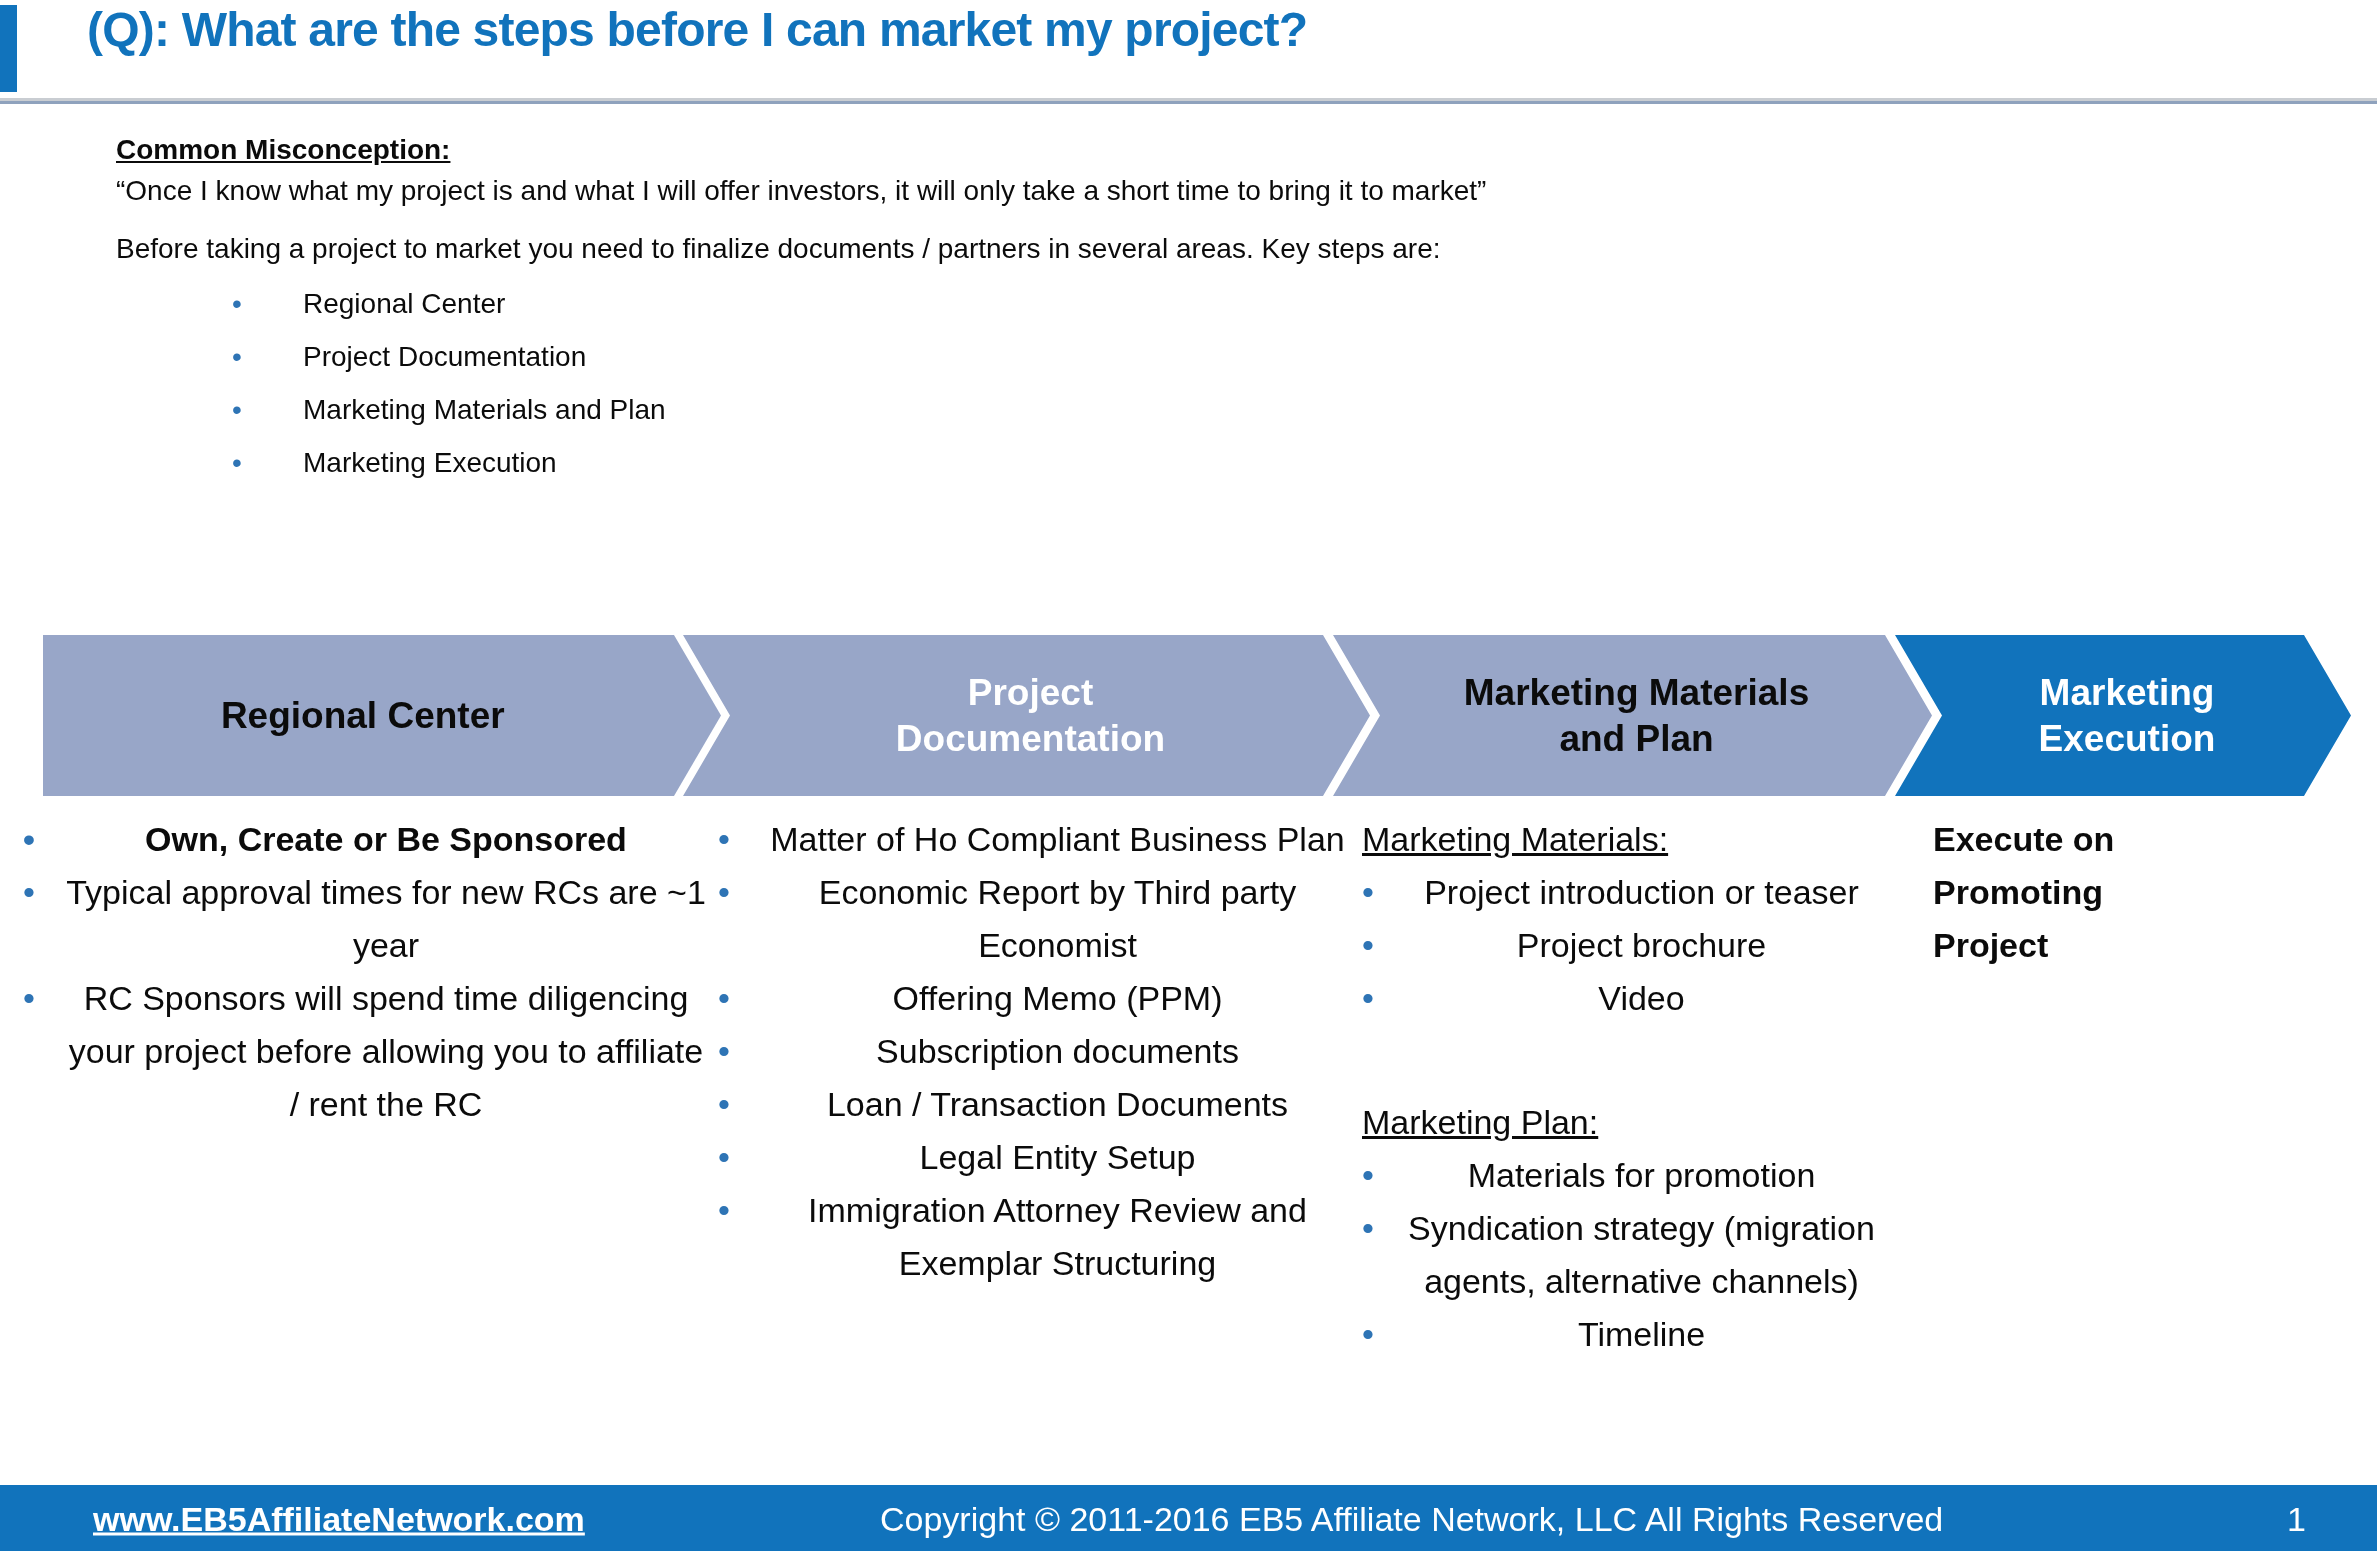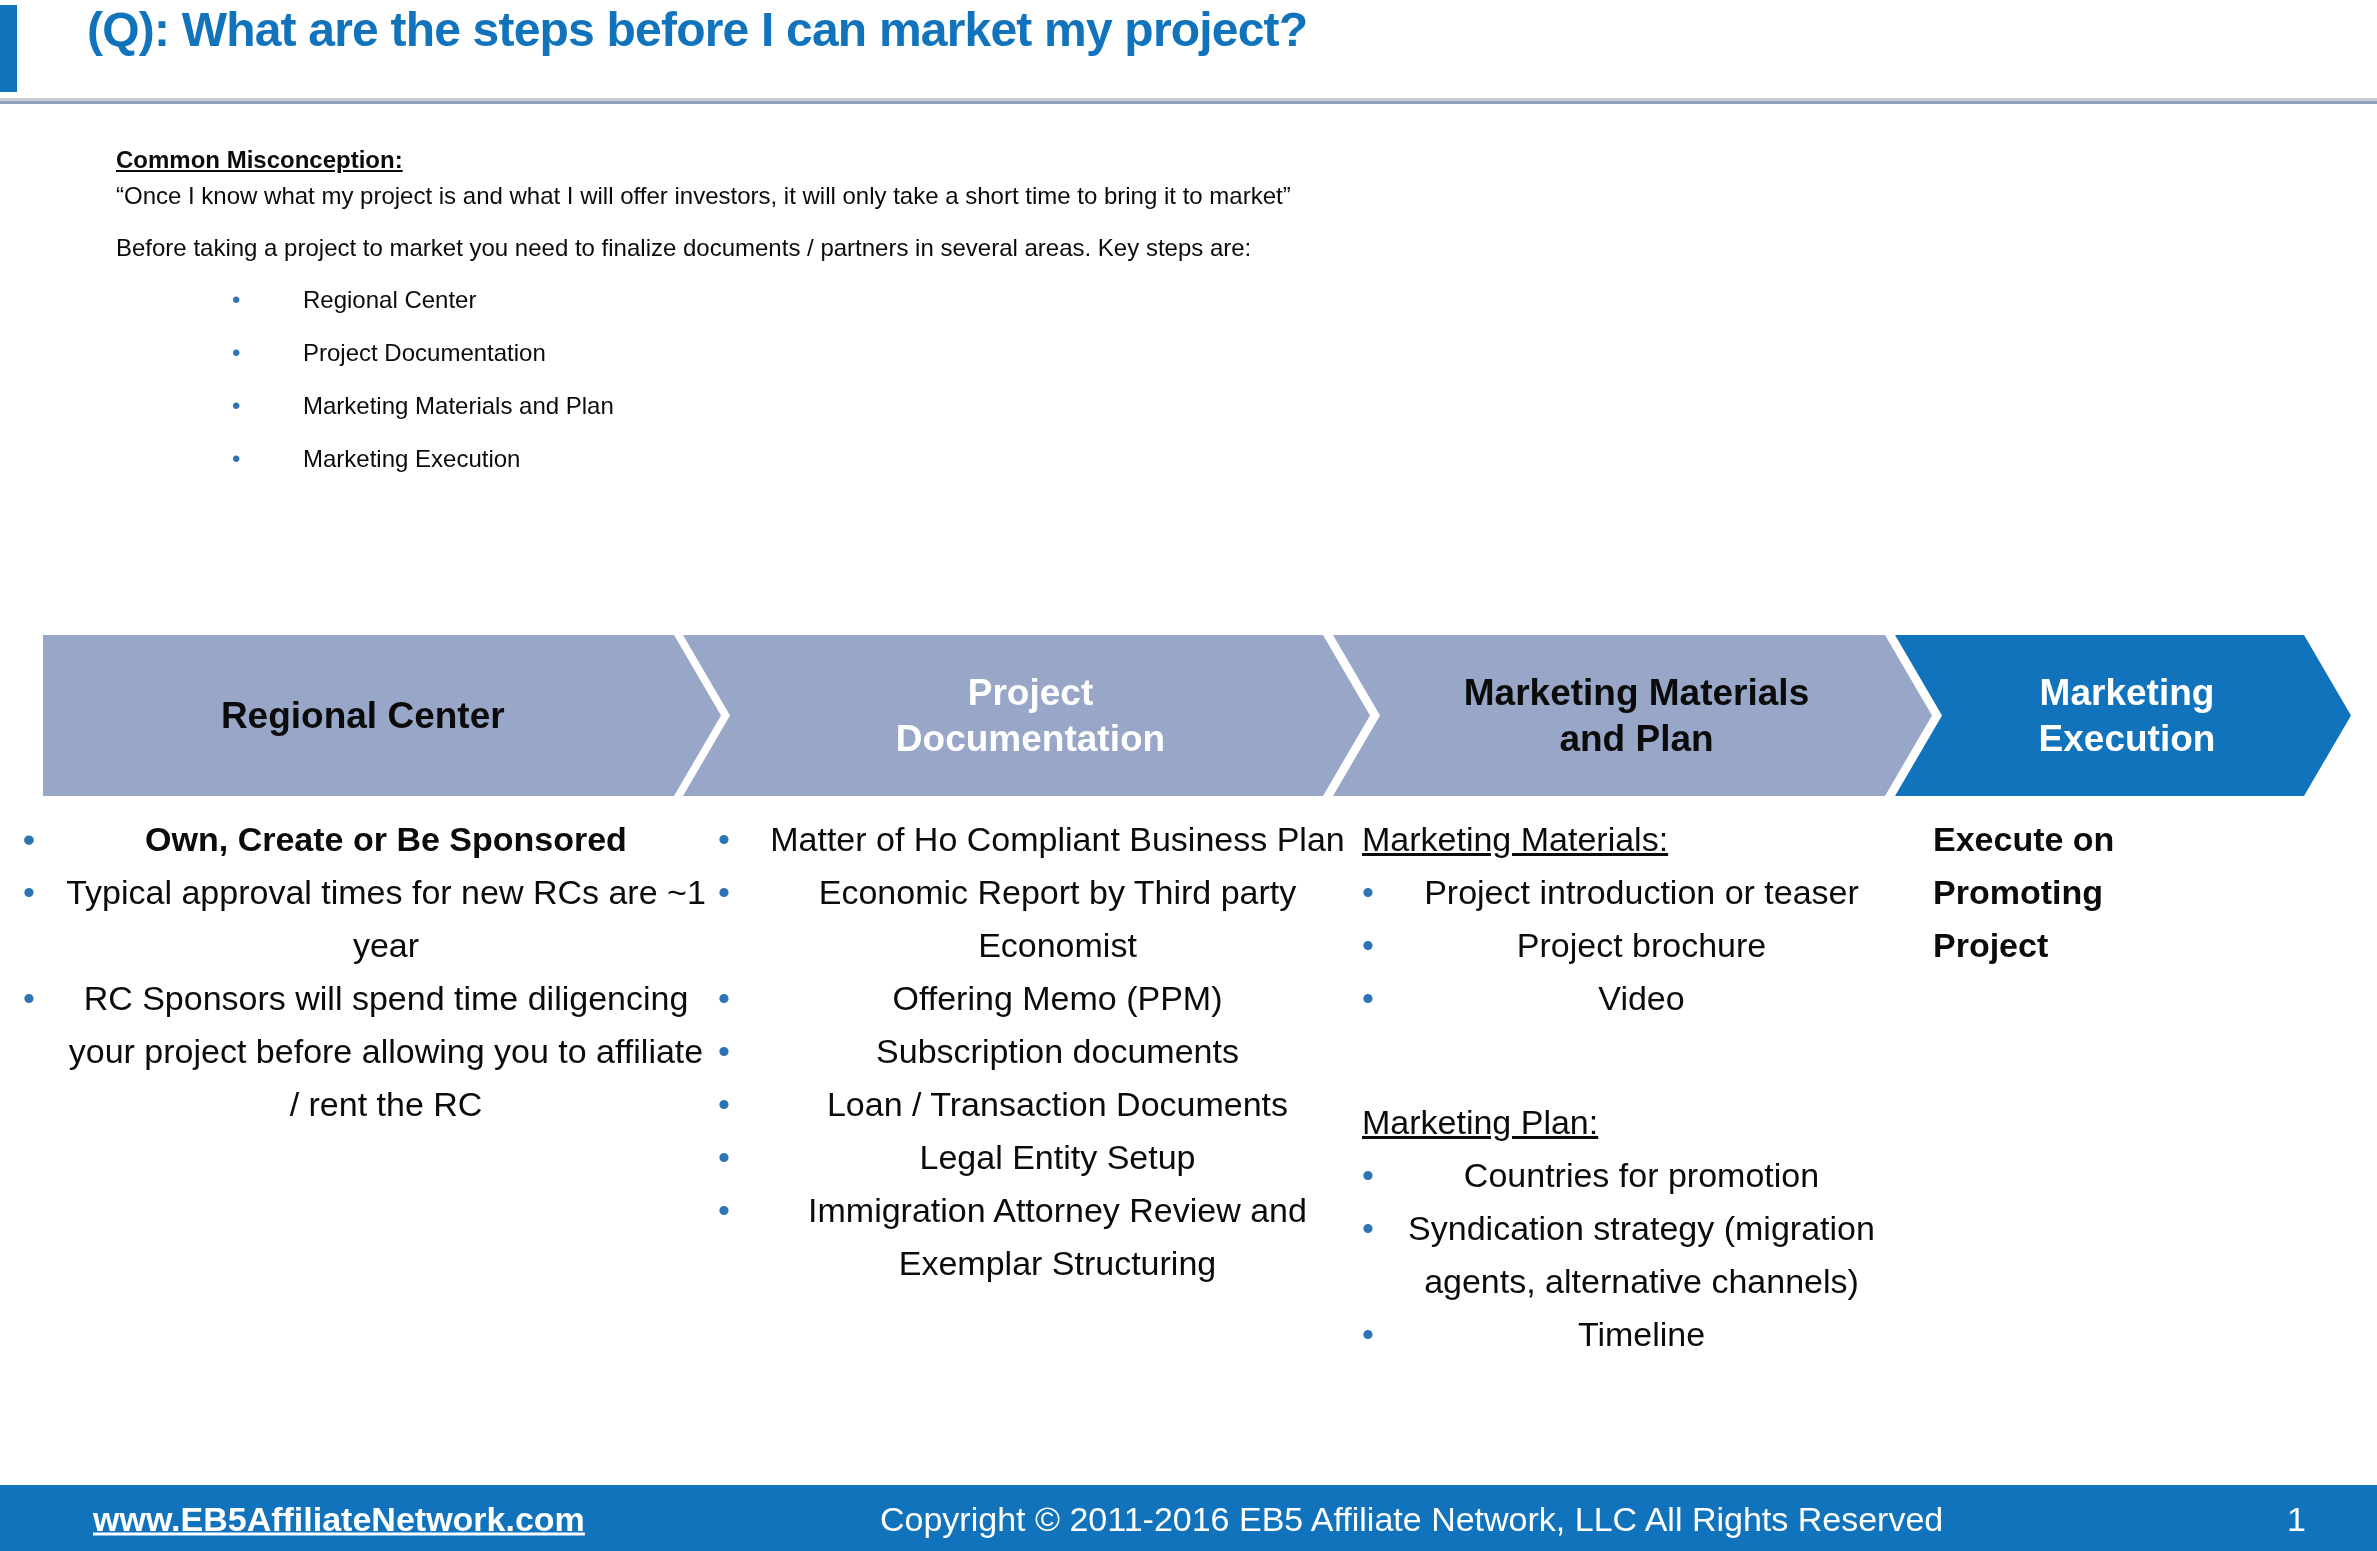--- a/index.html
+++ b/index.html
@@ -14,21 +14,21 @@
   body{font-family:"Liberation Sans","DejaVu Sans",sans-serif;color:var(--text-black);}
   .slide{position:relative;width:2377px;height:1552px;background:#ffffff;overflow:hidden;}
 
   
   .left-accent{position:absolute;left:0;top:4.7px;width:17px;height:87px;background:var(--brand-blue);}
   .title{position:absolute;left:87px;top:1.6px;width:2251px;font-size:48px;font-weight:bold;color:var(--brand-blue);letter-spacing:-0.8px;white-space:nowrap;}
   .title-rule{position:absolute;left:0;top:98px;width:2377px;height:6.2px;
     background:linear-gradient(to bottom,#c9cdd2 0 45%,#8fa2bd 45% 100%);}
 
   
-  .intro{position:absolute;left:116px;top:143px;width:2220px;font-size:24px;line-height:1.42;}
+  .intro{position:absolute;left:116px;top:130px;width:2220px;font-size:28px;line-height:1.42;}
   .heading-u{font-weight:bold;text-decoration:underline;}
   .intro p.quote{margin-top:1.6px;}
   .intro p.truth-head{margin-top:56px;}
   .intro p.truth-text{margin-top:18px;}
   ul.key-steps{list-style:none;margin:7.8px 0 0 116px;}
   ul.key-steps li{position:relative;padding-left:71px;line-height:53px;}
   ul.key-steps li::before{content:"\2022";position:absolute;left:0;color:var(--bullet-blue);}
 
   
   .chevron-band{position:absolute;left:43px;top:635px;width:2309px;height:161px;}
@@ -133,21 +133,21 @@
 
     <div class="col col-3">
       <p class="u">Marketing Materials:</p>
       <ul>
         <li>Project introduction or teaser</li>
         <li>Project brochure</li>
         <li>Video</li>
       </ul>
       <p class="u plan-head">Marketing Plan:</p>
       <ul>
-        <li>Countries for promotion</li>
+        <li>Materials for promotion</li>
         <li>Syndication strategy (migration agents, alternative channels)</li>
         <li>Timeline</li>
       </ul>
     </div>
 
     <div class="col col-4">
       <p class="bold">Execute on Promoting Project</p>
     </div>
 
   </div>

